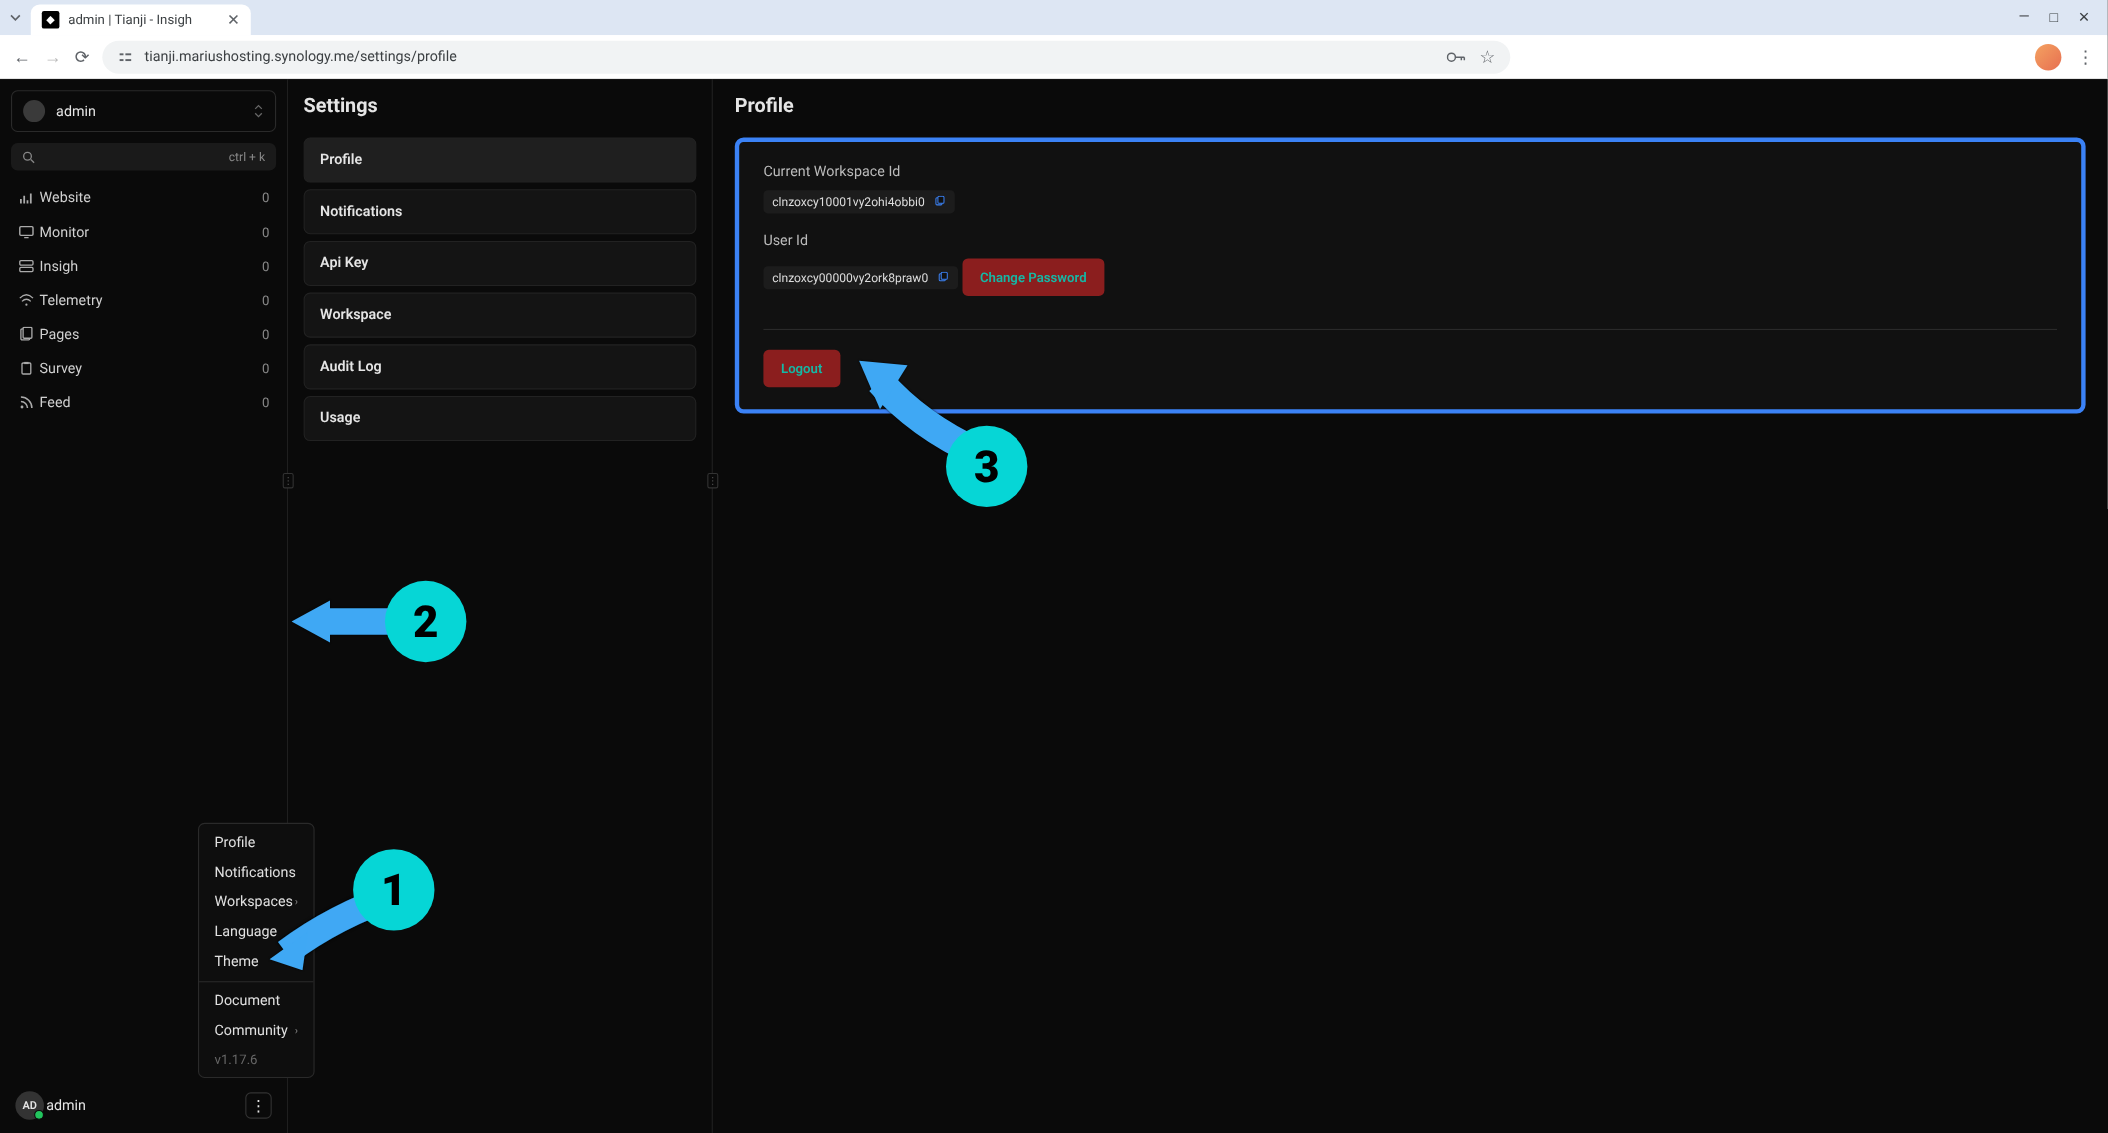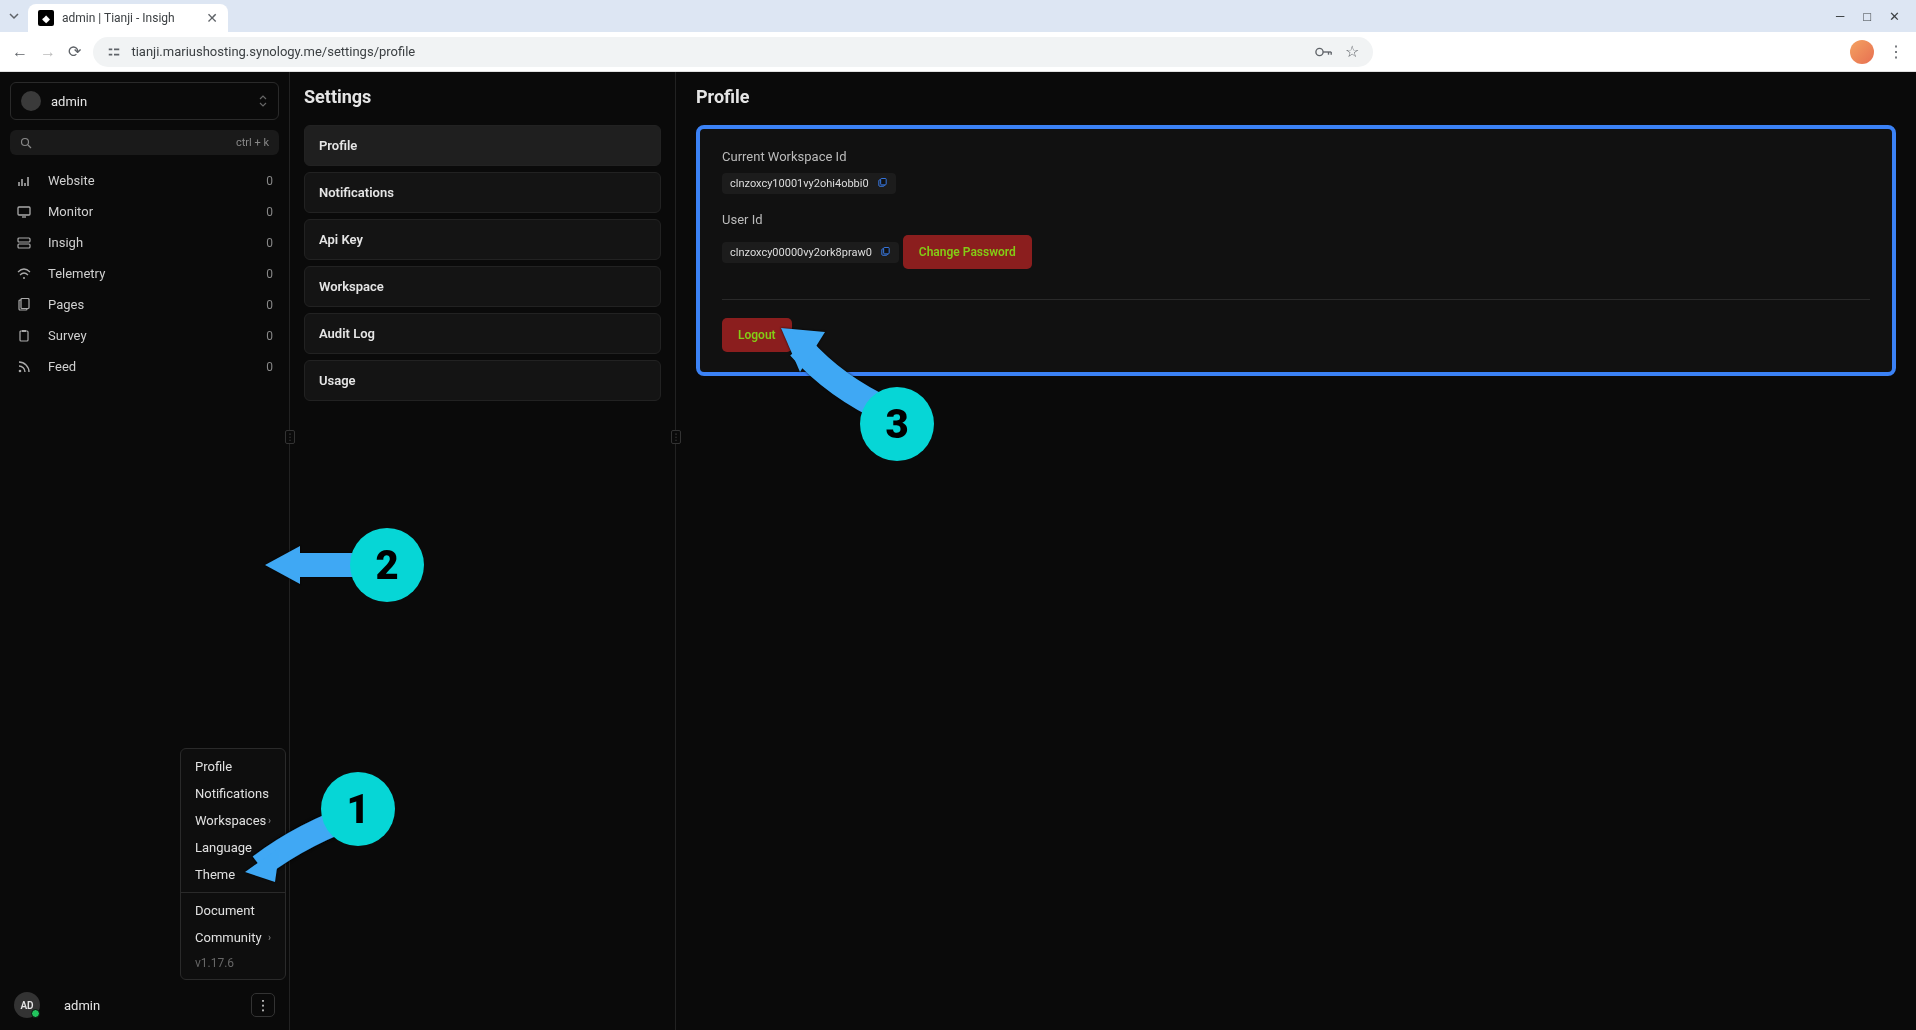--- a/index.html
+++ b/index.html
@@ -21,32 +21,32 @@
 .address-icon { color: #5f6368; font-size: 12px; }
 .address-text { font-size: 13px; color: #3c4043; flex: 1; }
 .address-right { display: flex; gap: 12px; color: #5f6368; align-items: center; }
 .toolbar-right { margin-left: auto; display: flex; gap: 14px; align-items: center; }
 .profile-avatar { width: 24px; height: 24px; border-radius: 50%; background: linear-gradient(135deg, #f4a261, #e76f51); }
 
 
 .app { display: flex; height: calc(1030px - 72px); background: #0a0a0a; color: #e5e5e5; position: relative; }
 
 
-.sidebar { width: 290px; background: #0a0a0a; border-right: 1px solid #222; display: flex; flex-direction: column; position: relative; }
+.sidebar { width: 262px; background: #0a0a0a; border-right: 1px solid #222; display: flex; flex-direction: column; position: relative; }
 .workspace-selector { margin: 10px; padding: 8px 10px; border: 1px solid #2a2a2a; border-radius: 6px; display: flex; align-items: center; gap: 10px; cursor: pointer; }
 .ws-avatar { width: 20px; height: 20px; border-radius: 50%; background: #3a3a3a; }
 .ws-name { font-size: 13px; flex: 1; }
 .ws-chevron { color: #666; font-size: 10px; }
 .search-bar { margin: 0 10px 10px; padding: 6px 10px; background: #1a1a1a; border-radius: 6px; display: flex; align-items: center; font-size: 12px; color: #888; }
 .search-shortcut { margin-left: auto; font-size: 11px; }
 .nav-list { list-style: none; padding: 0 0; }
-.nav-item { display: flex; align-items: center; padding: 8px 16px; font-size: 13px; color: #d0d0d0; cursor: pointer; gap: 16px; }
+.nav-item { display: flex; padding: 8px 16px; font-size: 13px; color: #d0d0d0; cursor: pointer; gap: 4px; }
 .nav-icon { width: 16px; display: inline-flex; justify-content: center; color: #aaa; font-size: 13px; }
 .nav-count { margin-left: auto; color: #888; font-size: 12px; }
-.sidebar-footer { margin-top: auto; padding: 12px 14px; display: flex; align-items: center; gap: 24px; }
+.sidebar-footer { margin-top: auto; padding: 12px 14px; display: flex; align-items: center; gap: 2px; }
 .footer-avatar { width: 26px; height: 26px; border-radius: 50%; background: #333; display: flex; align-items: center; justify-content: center; font-size: 10px; font-weight: 600; position: relative; }
 .footer-avatar::after { content: ""; position: absolute; bottom: 0; right: 0; width: 7px; height: 7px; background: #22c55e; border-radius: 50%; border: 1px solid #0a0a0a; }
 .footer-name { font-size: 13px; flex: 1; }
 .footer-menu { width: 24px; height: 24px; border: 1px solid #333; border-radius: 5px; display: flex; align-items: center; justify-content: center; cursor: pointer; font-size: 14px; }
 
 
 .popup-menu { position: absolute; bottom: 50px; left: 180px; width: 106px; background: #0e0e0e; border: 1px solid #2a2a2a; border-radius: 6px; padding: 4px 0; z-index: 10; }
 .popup-item { padding: 6px 14px; font-size: 13px; color: #e0e0e0; cursor: pointer; display: flex; align-items: center; justify-content: space-between; }
 .popup-chevron { color: #888; font-size: 10px; }
 .popup-divider { height: 1px; background: #2a2a2a; margin: 4px 0; }
@@ -59,21 +59,21 @@
 .settings-item { padding: 12px 14px; background: #141414; border: 1px solid #222; border-radius: 6px; font-size: 13px; font-weight: 600; cursor: pointer; }
 .settings-item.active { background: #1f1f1f; }
 
 
 .profile-panel { flex: 1; background: #0a0a0a; padding: 14px 20px; }
 .profile-title { font-size: 18px; font-weight: 700; margin-bottom: 18px; }
 .profile-card { background: #111; border: 4px solid #3b82f6; border-radius: 8px; padding: 20px 22px; }
 .field-label { font-size: 13px; color: #bbb; margin-bottom: 8px; }
 .code-chip { display: inline-flex; align-items: center; gap: 8px; background: #1c1c1c; border-radius: 4px; padding: 4px 8px; font-family: ui-monospace, monospace; font-size: 11px; color: #ddd; margin-bottom: 18px; }
 .copy-icon { color: #3b82f6; cursor: pointer; font-size: 11px; }
-.btn-danger { background: #8b1e1e; color: #84cc16; border: none; border-radius: 5px; padding: 10px 16px; font-size: 12px; font-weight: 600; cursor: pointer; }
+.btn-danger { background: #8b1e1e; color: #14b8a6; border: none; border-radius: 5px; padding: 10px 16px; font-size: 12px; font-weight: 600; cursor: pointer; }
 .divider { height: 1px; background: #2a2a2a; margin: 18px 0; }
 
 
 .drag-handle { position: absolute; right: -6px; top: 358px; width: 10px; height: 14px; display: flex; align-items: center; justify-content: center; color: #555; font-size: 9px; cursor: col-resize; background: #0a0a0a; border: 1px solid #333; border-radius: 2px; z-index: 5;}
 
 
 .annotation { position: absolute; z-index: 100; pointer-events: none; }
 .circle-num { width: 74px; height: 74px; border-radius: 50%; background: #06d6d6; display: flex; align-items: center; justify-content: center; color: #000; font-size: 40px; font-weight: 900; }
 .arrow-svg { filter: drop-shadow(0 0 1px rgba(0,0,0,0.8)); }
 

